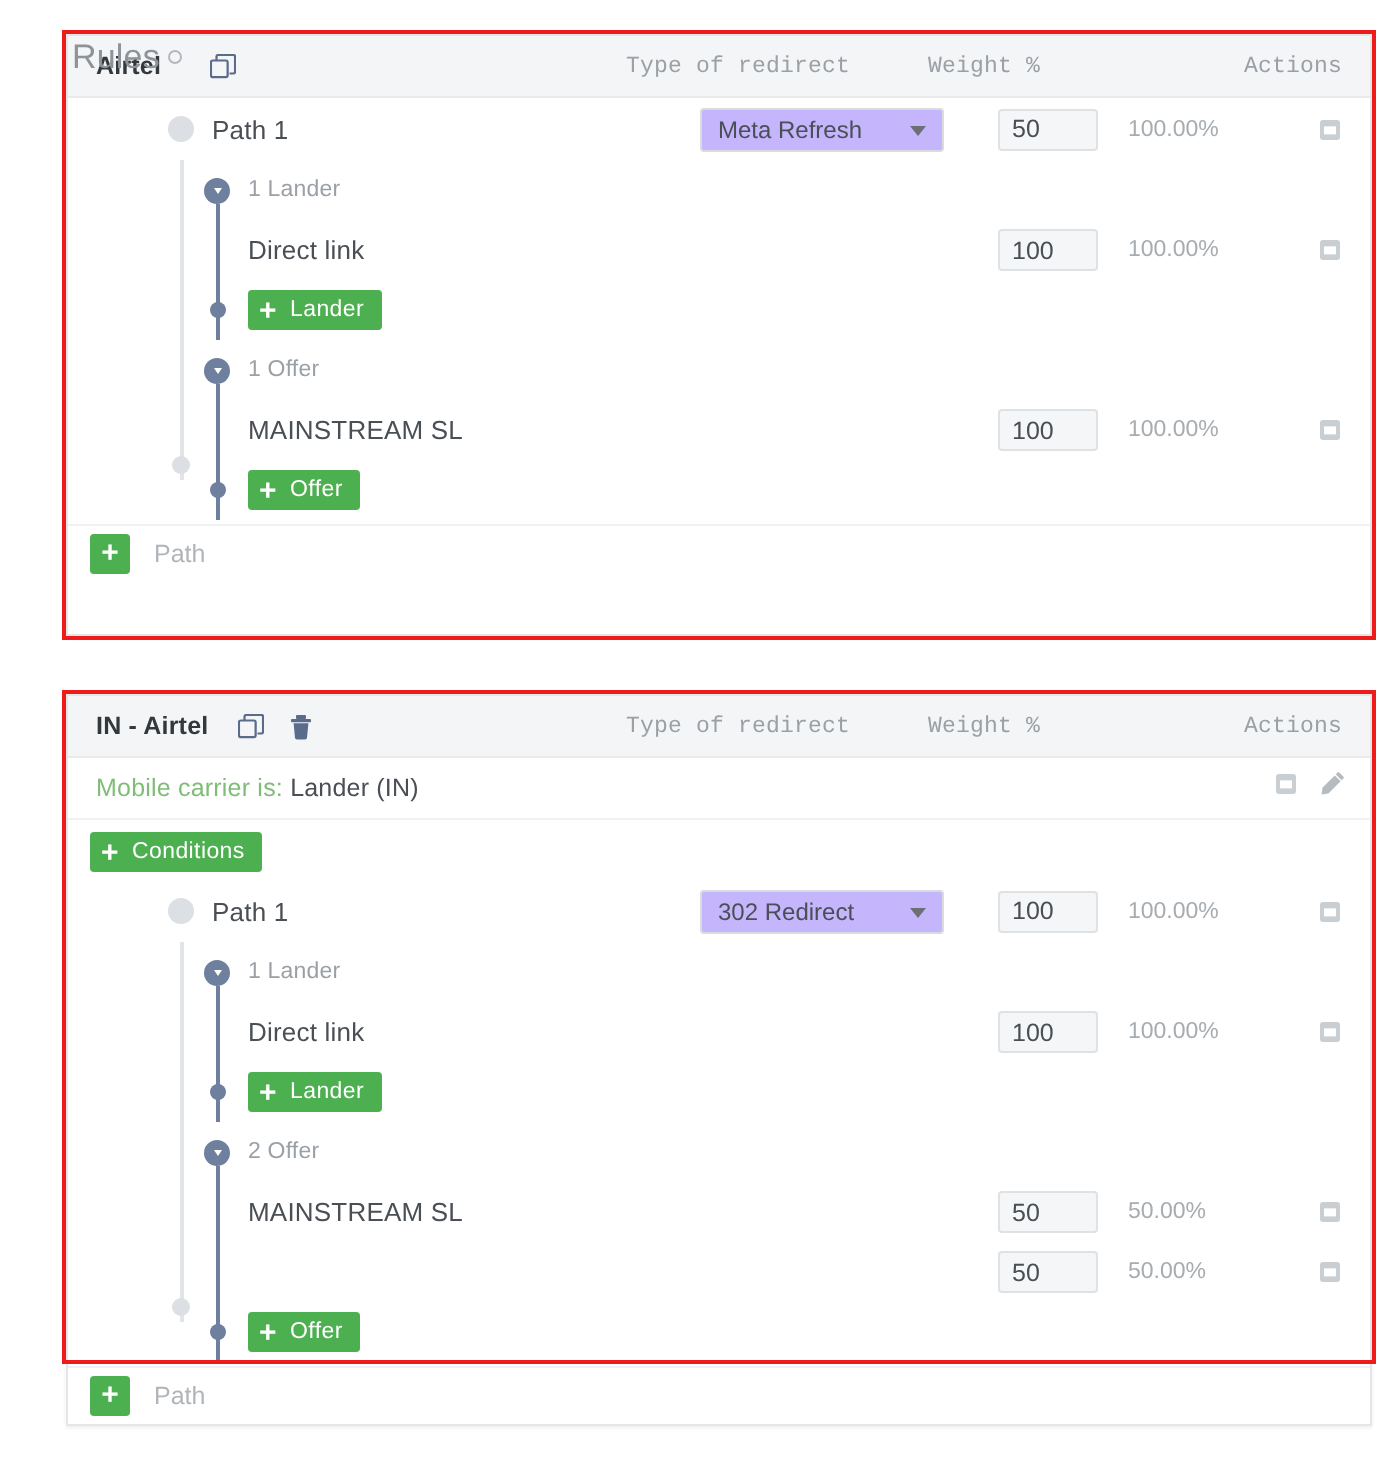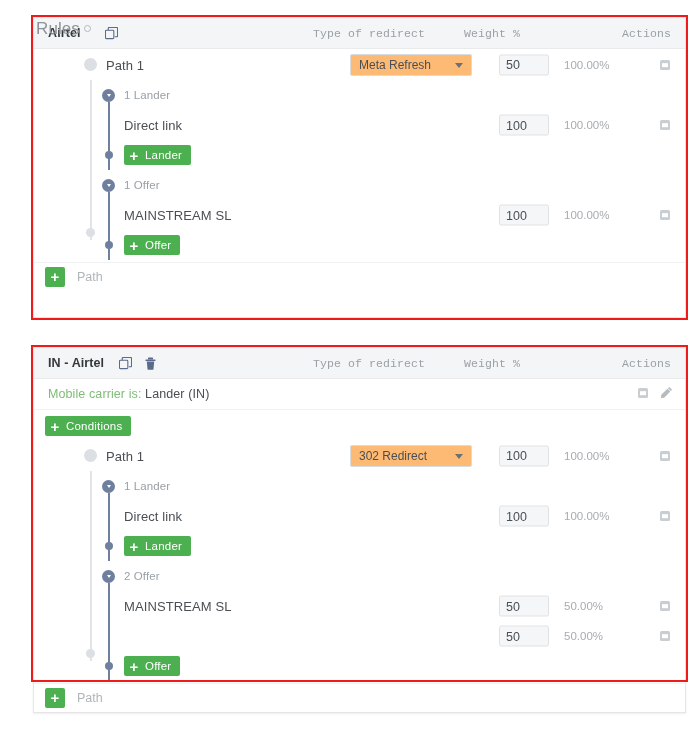--- a/index.html
+++ b/index.html
@@ -203,21 +203,21 @@
     z-index: 1;
   }
   .vline-path  { left: 55.5px; background: #e2e5e8; }
   .vline-group { left: 73.5px; background: #6f7f9e; }
 
   
   .select-redirect {
     position: absolute;
     left: 316px; top: 50%; transform: translateY(-50%);
     width: 122px; height: 22px;
-    background: #fdba74;
+    background: #c4b5fd;
     border: 1px solid #d9dcdf;
     border-radius: 2px;
     font-size: 12px;
     color: #4a4f55;
     display: flex; align-items: center;
     padding: 0 8px;
     cursor: pointer;
   }
   .select-redirect .caret {
     position: absolute; right: 8px; top: 50%; margin-top: -2px;

